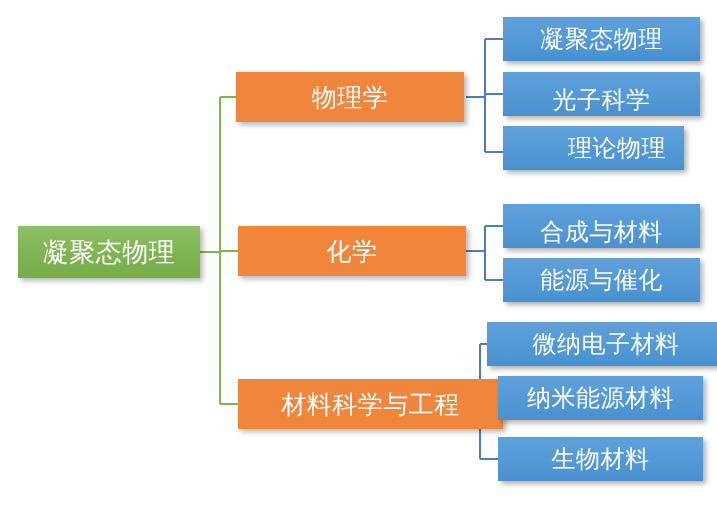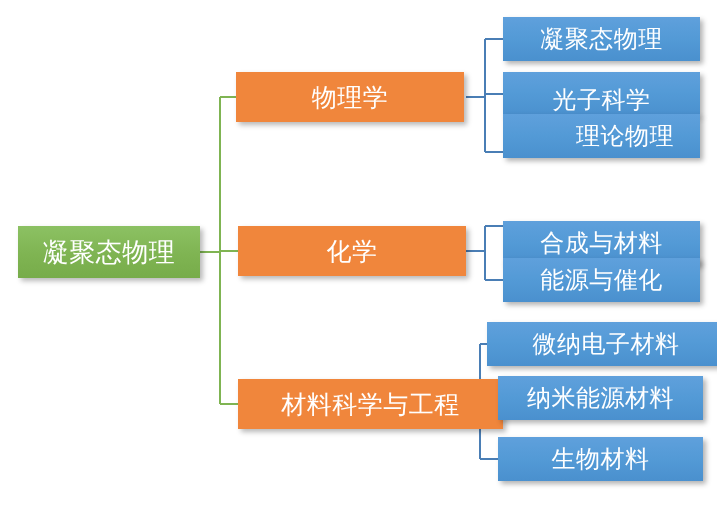--- a/index.html
+++ b/index.html
@@ -95,27 +95,27 @@
       </div>
       <div class="node branch" style="left: 236px; top: 72px; width: 228px; height: 50px;">
         <span>物理学</span>
       </div>
       <div class="node leaf" style="left: 503px; top: 17px; width: 197px; height: 44px;">
         <span>凝聚态物理</span>
       </div>
       <div class="node leaf" style="left: 503px; top: 72px; width: 197px; height: 44px; align-items: flex-end;">
         <span>光子科学</span>
       </div>
-      <div class="node leaf" style="left: 503px; top: 114px; width: 197px; height: 44px; padding-left: 47px;">
+      <div class="node leaf" style="left: 503px; top: 126px; width: 181px; height: 44px; padding-left: 47px;">
         <span>理论物理</span>
       </div>
       <div class="node branch" style="left: 238px; top: 226px; width: 228px; height: 50px;">
         <span>化学</span>
       </div>
-      <div class="node leaf" style="left: 503px; top: 221px; width: 197px; height: 44px;">
+      <div class="node leaf" style="left: 503px; top: 204px; width: 197px; height: 44px; align-items: flex-end;">
         <span>合成与材料</span>
       </div>
       <div class="node leaf" style="left: 503px; top: 258px; width: 197px; height: 44px;">
         <span>能源与催化</span>
       </div>
       <div class="node branch" style="left: 238px; top: 379px; width: 265px; height: 50px; justify-content: center;">
         <span>材料科学与工程</span>
       </div>
       <div class="node leaf" style="left: 487px; top: 322px; width: 238px; height: 44px;">
         <span>微纳电子材料</span>

